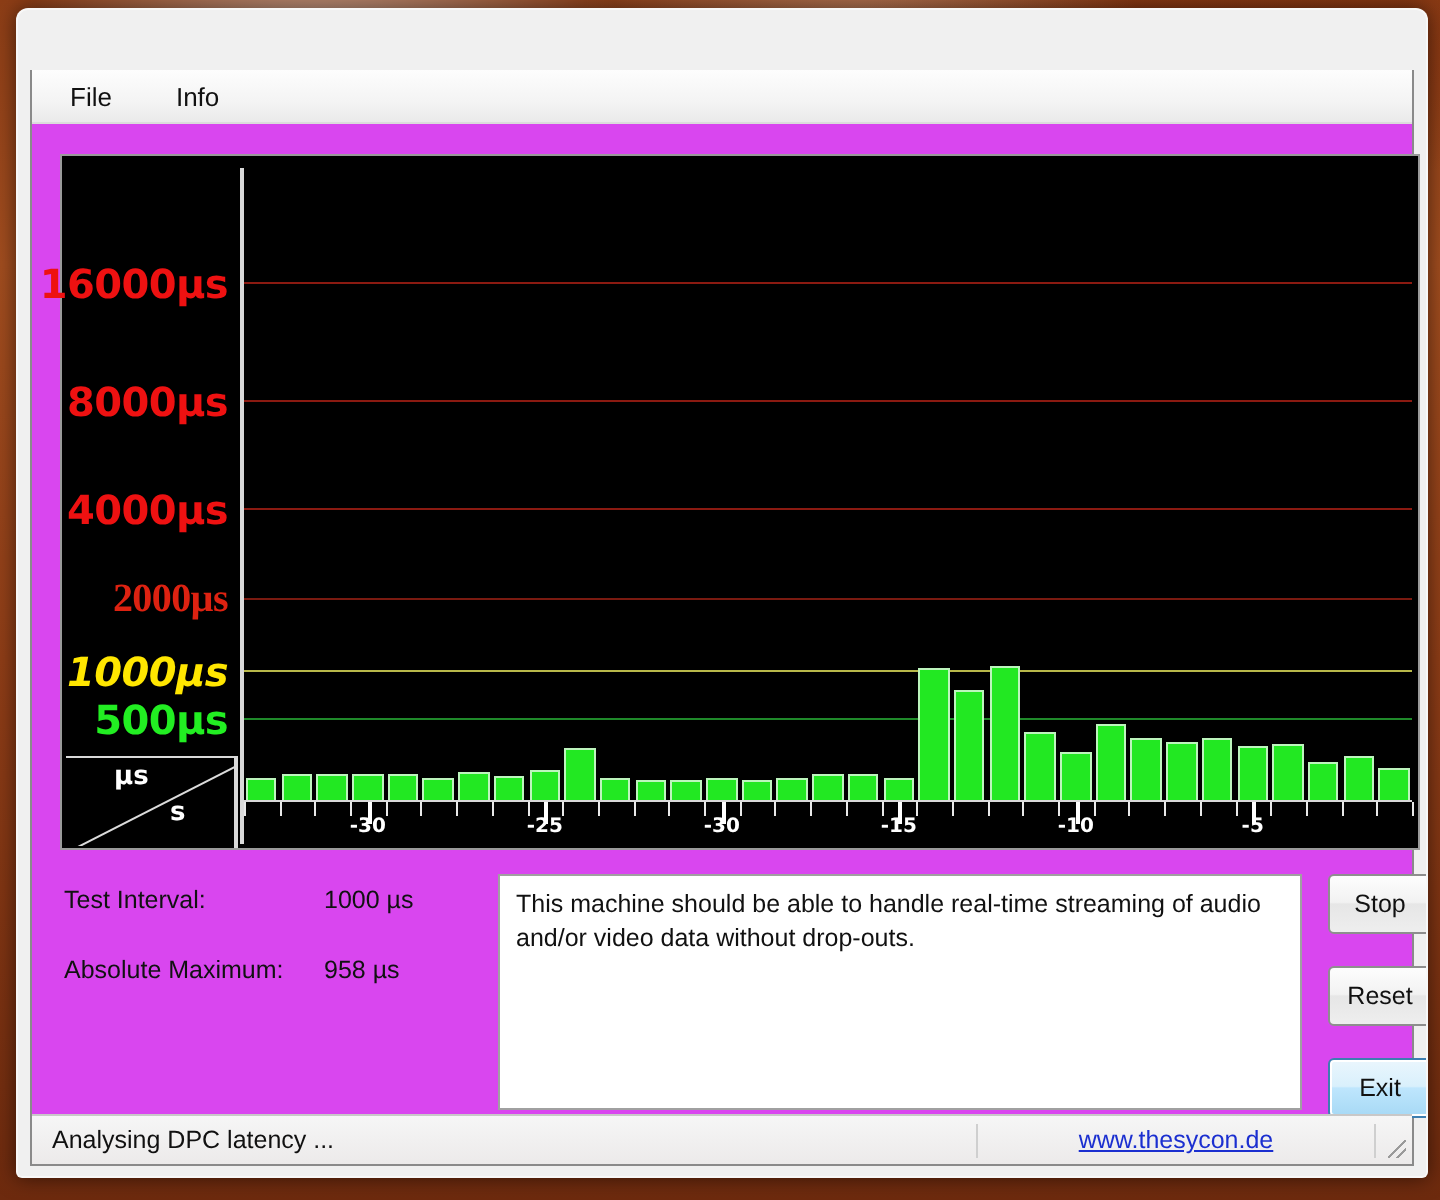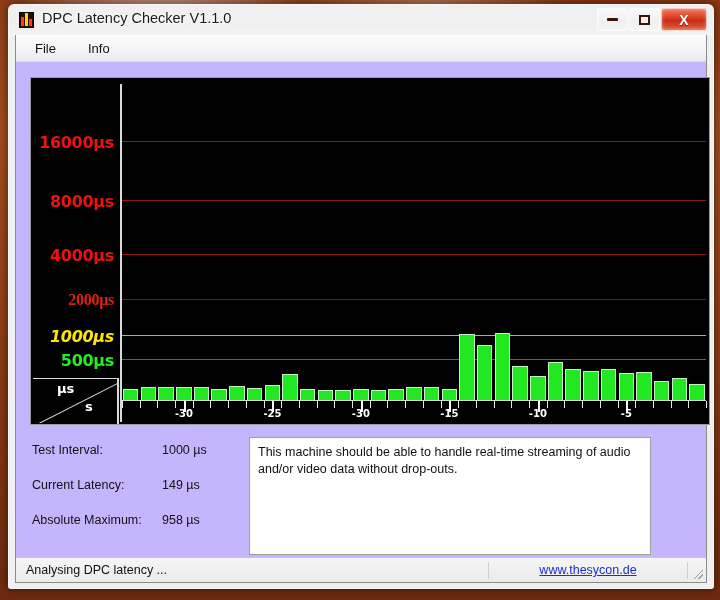--- a/index.html
+++ b/index.html
@@ -72,21 +72,21 @@
     border-color:rgba(255,255,255,.7);
   }
   .wbtn .glyph{font-size:11px;color:#2a0d04;line-height:1;}
   .wbtn.close .glyph{color:#fff;font-size:14px;font-weight:bold;text-shadow:0 1px 1px rgba(0,0,0,.45);}
   .min-glyph{display:block;width:11px;height:3px;background:#3a1206;border-radius:1px;}
   .max-glyph{display:block;width:11px;height:10px;border:2px solid #3a1206;box-sizing:border-box;}
 
   
   #client{
     position:absolute;left:6px;right:6px;top:30px;bottom:5px;
-    background:#c4b5fd;
+    background:#d946ef;
     border:1px solid #8a8a8a;
     border-top:none;
     box-sizing:border-box;
   }
 
   
   #menubar{
     height:26px;display:flex;align-items:center;padding-left:16px;gap:26px;
     background:linear-gradient(180deg,#fdfdfd 0%,#f4f4f4 60%,#eaeaea 100%);
     border-bottom:1px solid #dcdcdc;
@@ -103,21 +103,21 @@
   #plot{
     position:absolute;left:0;top:0;right:0;bottom:0;
     background:#000;
   }
   
   #ylabels{
     position:absolute;left:0;top:0;width:89px;bottom:0;
   }
   .ylab{
     position:absolute;right:6px;transform:translateY(-50%);
-    font-size:16px;font-weight:bold;font-family:"DejaVu Sans", sans-serif;
+    font-size:20px;font-weight:bold;font-family:"DejaVu Sans", sans-serif;
     white-space:nowrap;letter-spacing:-0.3px;
   }
   #vaxis{
     position:absolute;left:89px;top:6px;bottom:2px;width:2px;background:#d9d9d9;
   }
   #gridlines{position:absolute;left:91px;right:3px;top:0;bottom:0;}
   .gline{position:absolute;left:0;right:0;height:1px;}
   
   #bars{
     position:absolute;left:91px;right:3px;bottom:23px;top:6px;
@@ -209,39 +209,20 @@
       linear-gradient(135deg, transparent 70%, #9a9a9a 70%, #9a9a9a 80%, transparent 80%);
   }
 </style>
 </head>
 <body>
 
 <div id="desktop"></div>
 
 <div id="window">
 
-  <div id="titlebar">
-    <div id="app-icon">
-      <i></i>
-        <i></i>
-        <i></i>
-    </div>
-    <div id="title-text">DPC Latency Checker V1.1.0</div>
-    <div id="wincontrols">
-      <div class="wbtn">
-        <span class="min-glyph"></span>
-      </div>
-      <div class="wbtn">
-        <span class="max-glyph"></span>
-      </div>
-      <div class="wbtn close">
-        <span class="glyph">X</span>
-      </div>
-    </div>
-  </div>
 
   <div id="client">
 
     <div id="menubar">
       <div class="menu-item">File</div>
       <div class="menu-item">Info</div>
     </div>
 
     <div id="chart-wrap">
       <div id="plot">
@@ -356,33 +337,34 @@
     </div>
 
     <div id="infopanel">
 
       <div id="stats">
         <div class="statrow">
           <span class="stat-label">Test Interval:</span>
           <span class="stat-value">1000 µs</span>
         </div>
         <div class="statrow">
-          <span class="stat-label">Current Latency:</span>
-          <span class="stat-value">149 µs</span>
-        </div>
-        <div class="statrow">
           <span class="stat-label">Absolute Maximum:</span>
           <span class="stat-value">958 µs</span>
         </div>
       </div>
 
       <div id="msgbox">
         <div id="msgtext">This machine should be able to handle real-time streaming of audio and/or video data without drop-outs.</div>
       </div>
 
+      <div id="btncol">
+        <div class="btn">Stop</div>
+        <div class="btn">Reset</div>
+        <div class="btn focused">Exit</div>
+      </div>
     </div>
 
     <div id="statusbar">
       <div id="status-text">Analysing DPC latency ...</div>
       <div id="status-sep"></div>
       <div id="status-link">www.thesycon.de</div>
       <div id="status-sep2"></div>
       <div id="grip"></div>
     </div>
 

